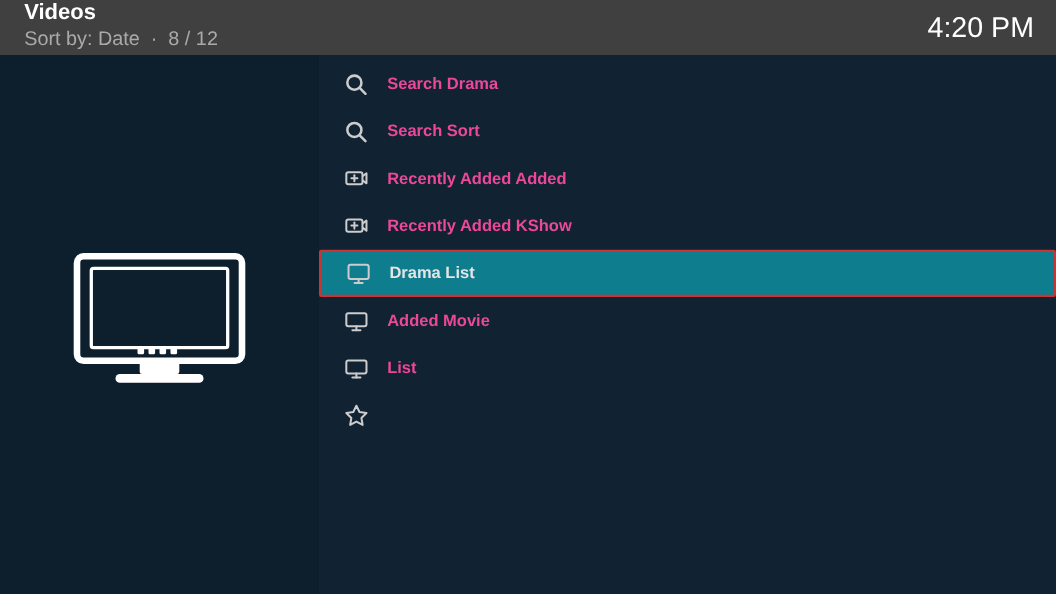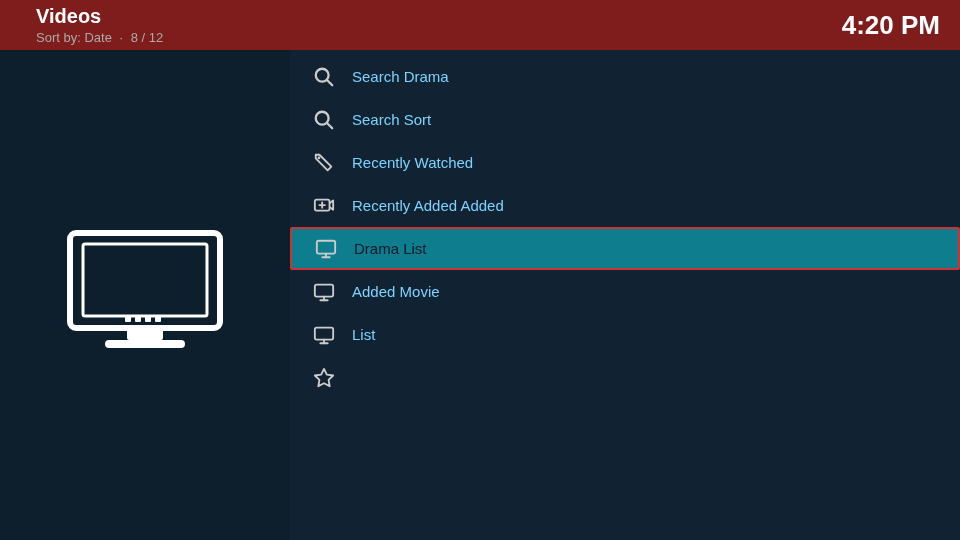--- a/index.html
+++ b/index.html
@@ -14,44 +14,43 @@
     }
 
     
     .header {
       position: absolute;
       top: 0;
       left: 0;
       right: 0;
       height: 50px;
       display: flex;
-      align-items: center;
-      padding: 0 36px;
-      background-color: #7f1d1d;
+      padding: 0 22px;
+      background-color: #404040;
     }
     .header-title {
       font-size: 20px;
       font-weight: bold;
       color: #ffffff;
     }
     .header-subtitle {
-      font-size: 13px;
+      font-size: 18px;
       color: #aaaaaa;
       margin-top: 2px;
     }
     .header-left {
       display: flex;
       flex-direction: column;
     }
     .clock {
       position: absolute;
       right: 20px;
       top: 10px;
       font-size: 26px;
-      font-weight: 700;
+      font-weight: 400;
       color: #ffffff;
     }
 
     
     .left-panel {
       position: absolute;
       top: 50px;
       left: 0;
       width: 290px;
       bottom: 0;
@@ -111,26 +110,27 @@
     }
 
     .menu-item-icon svg {
       width: 22px;
       height: 22px;
       fill: #cccccc;
     }
 
     .menu-item-label {
       font-size: 15px;
-      color: #7dd3fc;
+      color: #ec4899;
+      font-weight: bold;
     }
 
     .menu-item.active .menu-item-label {
-      color: #0f172a;
-      font-weight: 400;
+      color: #e5e5e5;
+      font-weight: 700;
     }
 
     .menu-item.active .menu-item-icon svg {
       fill: #ffffff;
     }
 
     
     .top-divider {
       position: absolute;
       top: 50px;
@@ -194,37 +194,39 @@
         <svg viewBox="0 0 24 24" xmlns="http://www.w3.org/2000/svg">
           <circle cx="10" cy="10" r="7" stroke="#cccccc" stroke-width="2.5" fill="none"></circle>
           <line x1="15.5" y1="15.5" x2="21" y2="21" stroke="#cccccc" stroke-width="2.5" stroke-linecap="round"></line>
         </svg>
       </div>
       <span class="menu-item-label">Search Sort</span>
     </div>
     <div class="menu-item">
       <div class="menu-item-icon">
         <svg viewBox="0 0 24 24" xmlns="http://www.w3.org/2000/svg">
-          <path d="M3 7 L3 3 L7 3 L20 16 L16 20 Z" stroke="#cccccc" stroke-width="2" fill="none" stroke-linejoin="round"></path>
-          <circle cx="6.5" cy="6.5" r="1.5" fill="#cccccc"></circle>
-        </svg>
-      </div>
-      <span class="menu-item-label">Recently Watched</span>
-    </div>
-    <div class="menu-item">
-      <div class="menu-item-icon">
-        <svg viewBox="0 0 24 24" xmlns="http://www.w3.org/2000/svg">
           <rect x="2" y="5" width="16" height="12" rx="2" stroke="#cccccc" stroke-width="2" fill="none"></rect>
           <polyline points="18,9 22,6 22,16 18,13" stroke="#cccccc" stroke-width="2" fill="none" stroke-linejoin="round"></polyline>
           <line x1="7" y1="11" x2="13" y2="11" stroke="#cccccc" stroke-width="2" stroke-linecap="round"></line>
           <line x1="10" y1="8" x2="10" y2="14" stroke="#cccccc" stroke-width="2" stroke-linecap="round"></line>
         </svg>
       </div>
       <span class="menu-item-label">Recently Added Added</span>
     </div>
+    <div class="menu-item">
+      <div class="menu-item-icon">
+        <svg viewBox="0 0 24 24" xmlns="http://www.w3.org/2000/svg">
+          <rect x="2" y="5" width="16" height="12" rx="2" stroke="#cccccc" stroke-width="2" fill="none"></rect>
+          <polyline points="18,9 22,6 22,16 18,13" stroke="#cccccc" stroke-width="2" fill="none" stroke-linejoin="round"></polyline>
+          <line x1="7" y1="11" x2="13" y2="11" stroke="#cccccc" stroke-width="2" stroke-linecap="round"></line>
+          <line x1="10" y1="8" x2="10" y2="14" stroke="#cccccc" stroke-width="2" stroke-linecap="round"></line>
+        </svg>
+      </div>
+      <span class="menu-item-label">Recently Added KShow</span>
+    </div>
     <div class="menu-item active">
       <div class="menu-item-icon">
         <svg viewBox="0 0 24 24" xmlns="http://www.w3.org/2000/svg">
           <rect x="2" y="3" width="20" height="14" rx="2" stroke="#cccccc" stroke-width="2" fill="none"></rect>
           <line x1="8" y1="21" x2="16" y2="21" stroke="#cccccc" stroke-width="2" stroke-linecap="round"></line>
           <line x1="12" y1="17" x2="12" y2="21" stroke="#cccccc" stroke-width="2" stroke-linecap="round"></line>
         </svg>
       </div>
       <span class="menu-item-label">Drama List</span>
     </div>

